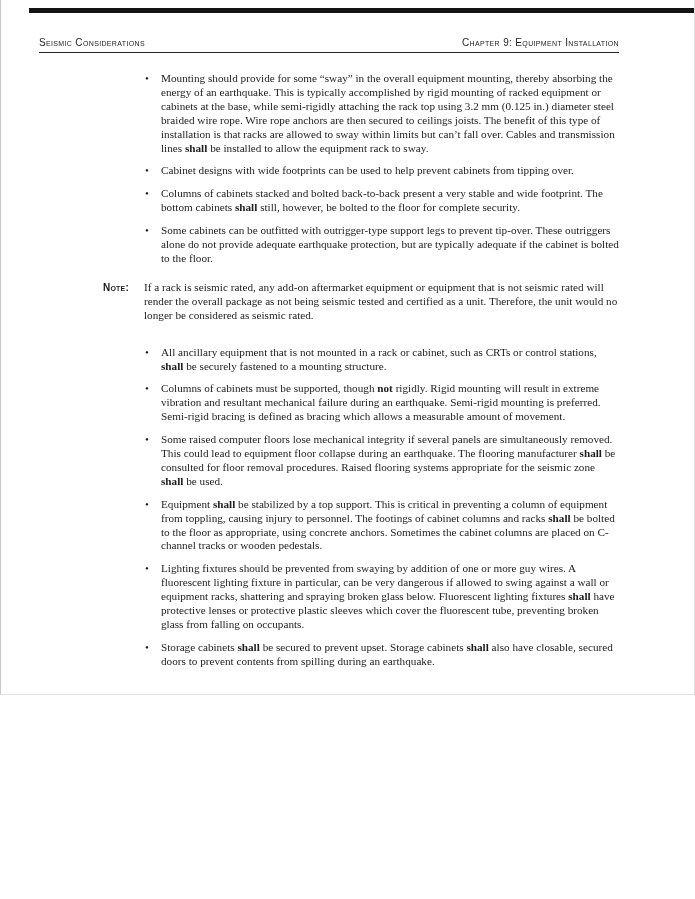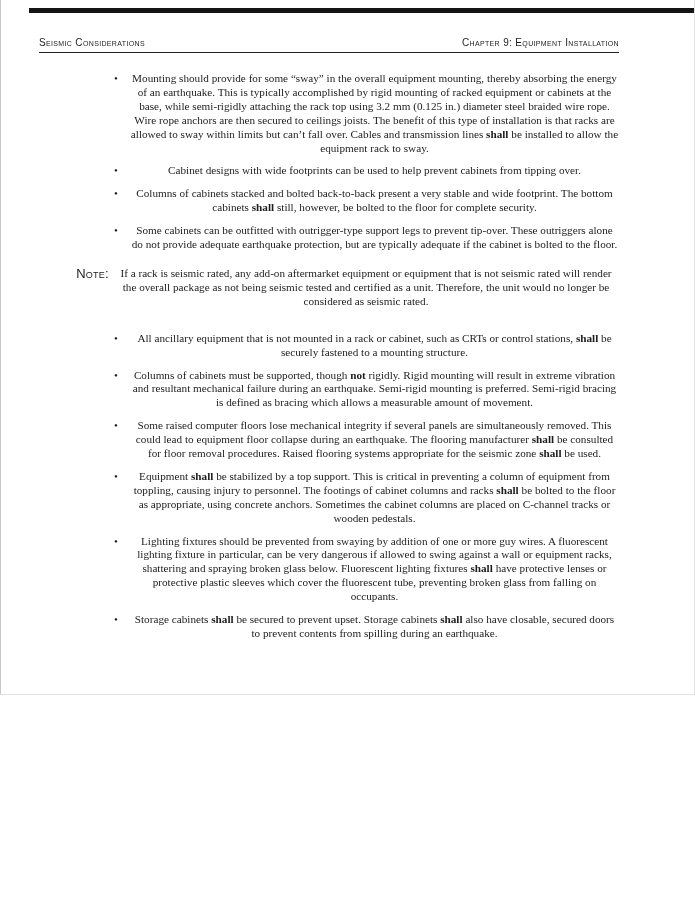--- a/index.html
+++ b/index.html
@@ -32,25 +32,25 @@
     font-variant: small-caps;
     font-size: 10px;
     letter-spacing: 0.35px;
     padding-top: 7px;
   }
   .header-rule {
     border-bottom: 1.8px solid #222;
     margin-top: 4px;
   }
   .content {
-    margin-left: 33px;
+    margin-left: 64px;
     margin-top: 19px;
     font-size: 11.2px;
     line-height: 13.9px;
-    text-align: center;
+    text-align: left;
   }
   ul.bullets { list-style: none; }
   ul.bullets li {
     position: relative;
     padding-left: 58px;
     margin-bottom: 9px;
   }
   ul.bullets li::before {
     content: "\2022";
     position: absolute;
@@ -59,22 +59,22 @@
     font-size: 11px;
   }
   .note {
     display: flex;
     margin: 15px 0 23px 0;
   }
   .note-label {
     flex: 0 0 41px;
     font-family: "Liberation Sans", sans-serif;
     font-variant: small-caps;
-    font-weight: normal;
-    font-size: 13px;
+    font-weight: bold;
+    font-size: 10px;
     letter-spacing: 0.2px;
   }
   .note-text { flex: 1; }
   b { font-weight: bold; }
   .page-num {
     position: absolute;
     left: 39px;
     top: 838px;
     font-family: "Liberation Sans", sans-serif;
     font-weight: bold;

